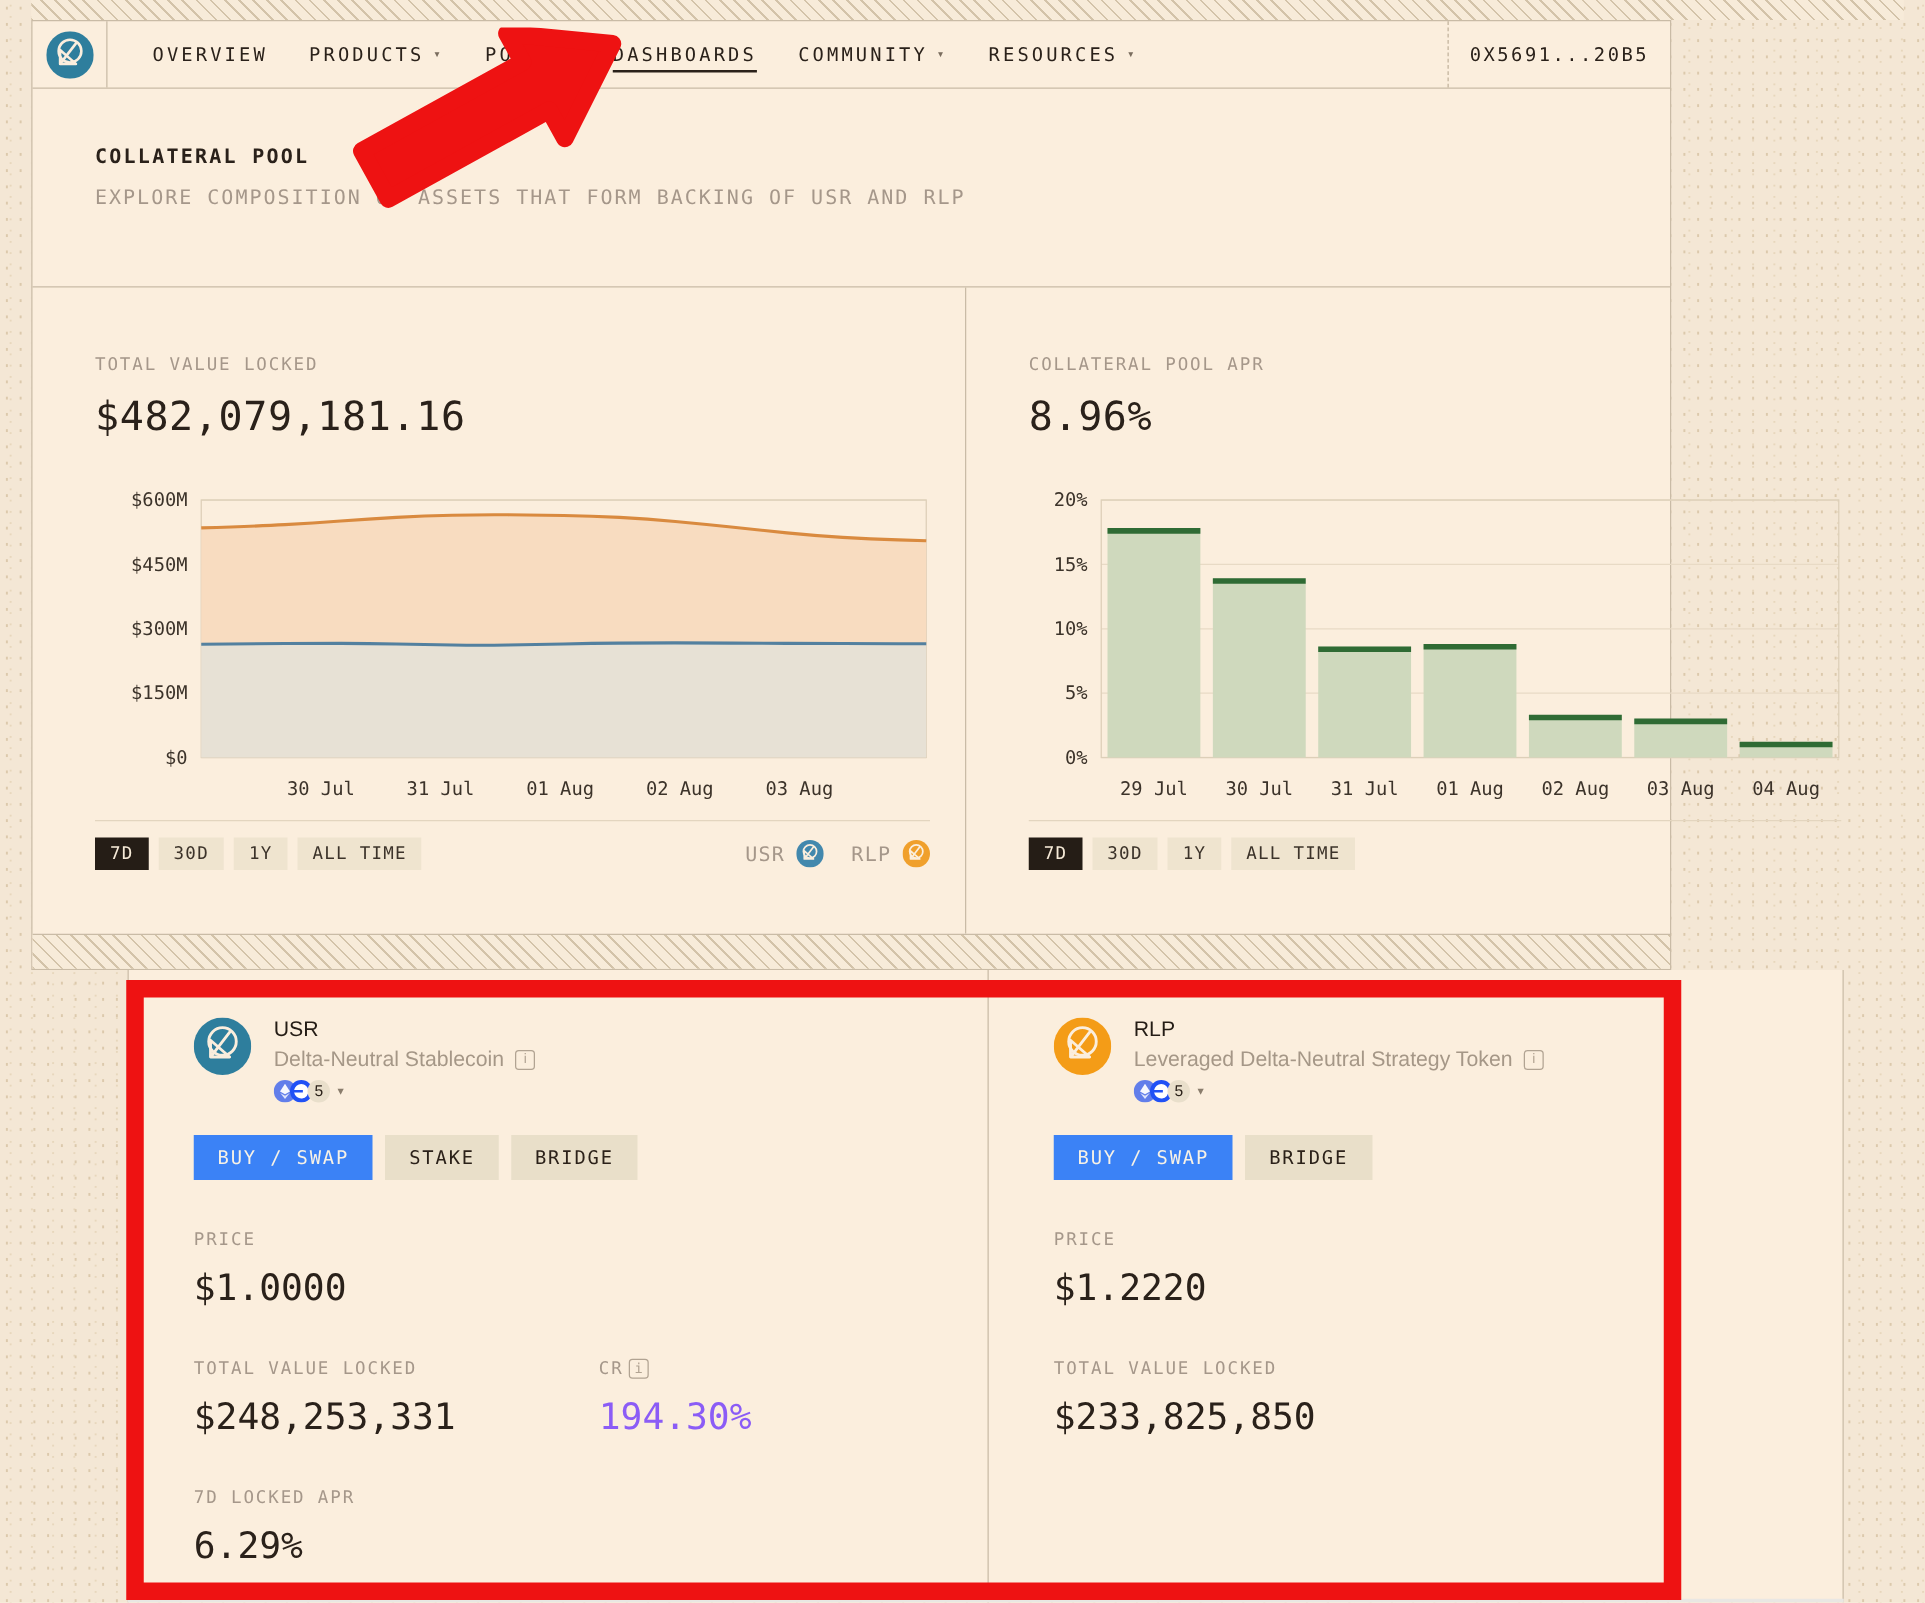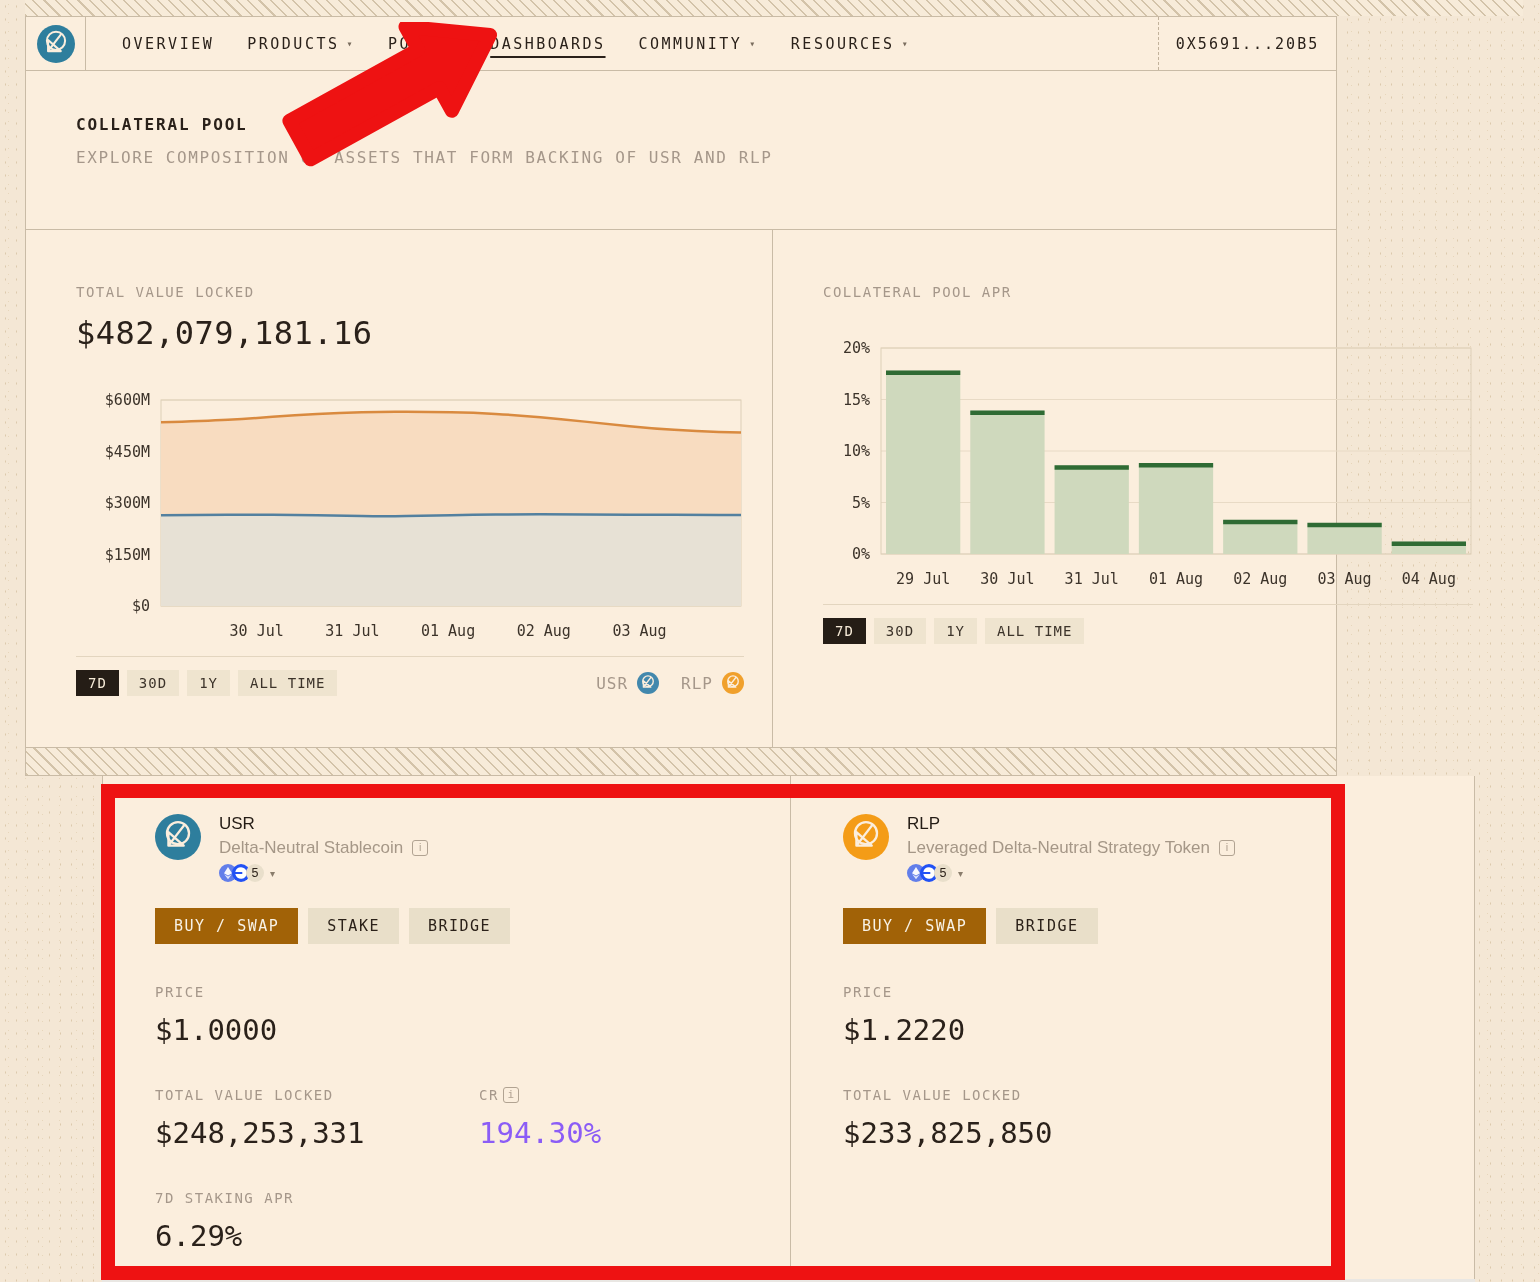--- a/index.html
+++ b/index.html
@@ -89,21 +89,21 @@
     font-family:"Liberation Sans", sans-serif; font-size:12.5px; color:#2b2119;
     display:flex; align-items:center; justify-content:center; padding:0 4px;
   }
   .chain-caret { font-size:10px; color:#8a7d6c; margin-left:6px; }
 
   .action-row { display:flex; gap:10px; margin-top:26px; }
   .action-btn {
     font-family:inherit; font-size:15px; letter-spacing:1.5px; border:none; cursor:pointer;
     padding:9px 19px; background:#e9dfc9; color:#2b2119;
   }
-  .action-btn.primary { background:#a16207; color:#f8f2e6;text-align:right; }
+  .action-btn.primary { background:#3b82f6; color:#f8f2e6;text-align:right; }
 
   .stat-block { margin-top:40px; }
   .stat-value { font-size:29px; margin-top:13px; }
   .stat-value.muted { color:#8b5cf6; }
   .stat-pair { display:flex; }
   .stat-pair .col1 { min-width:272px; }
   .stat-pair .col2 { margin-left:52px; }
   .stat-label-wrap { display:flex; align-items:center; gap:4px; }
 
   .bottom-strip { position:absolute; left:102px; top:1279px; width:1373px; height:3px; background:#e9e7e3; }
@@ -210,20 +210,21 @@
               <circle cx="24" cy="20" r="11.5" fill="none" stroke="#fbeedd" stroke-width="3"></circle>
               <path d="M14,33 L31,11 M14,33 L30,33 L14,19 Z" fill="none" stroke="#fbeedd" stroke-width="3" stroke-linejoin="round"></path>
             </svg>
           </div>
         </div>
       </div>
     </div>
 
     <div class="chart-col right">
       <div class="stat-label">COLLATERAL POOL APR</div>
+      <div class="big-value">8.96%</div>
       <svg class="chart-svg" id="bar-chart" width="650" height="252">
           <line x1="58" y1="214" x2="648" y2="214" stroke="#e8dac5" stroke-width="1"></line>
           <text x="47" y="219" text-anchor="end" font-size="15" fill="#3c332a">0%</text>
           <line x1="58" y1="162.5" x2="648" y2="162.5" stroke="#e8dac5" stroke-width="1"></line>
           <text x="47" y="167.5" text-anchor="end" font-size="15" fill="#3c332a">5%</text>
           <line x1="58" y1="111" x2="648" y2="111" stroke="#e8dac5" stroke-width="1"></line>
           <text x="47" y="116" text-anchor="end" font-size="15" fill="#3c332a">10%</text>
           <line x1="58" y1="59.5" x2="648" y2="59.5" stroke="#e8dac5" stroke-width="1"></line>
           <text x="47" y="64.5" text-anchor="end" font-size="15" fill="#3c332a">15%</text>
           <line x1="58" y1="8" x2="648" y2="8" stroke="#e8dac5" stroke-width="1"></line>
@@ -309,21 +310,21 @@
       </div>
       <div class="col2">
         <div class="stat-label-wrap">
           <span class="stat-label">CR</span>
           <span class="info-icon"></span>
         </div>
         <div class="stat-value muted">194.30%</div>
       </div>
     </div>
     <div class="stat-block">
-      <div class="stat-label">7D STAKING APR</div>
+      <div class="stat-label">7D LOCKED APR</div>
       <div class="stat-value">6.29%</div>
     </div>
   </div>
 
   <div class="token-card right">
     <div class="token-head">
       <svg width="46" height="46" viewBox="0 0 48 48">
         <circle cx="24" cy="24" r="24" fill="#f49c17"></circle>
         <circle cx="24" cy="20" r="11.5" fill="none" stroke="#fbeedd" stroke-width="2.4"></circle>
         <path d="M14,33 L31,11 M14,33 L30,33 L14,19 Z" fill="none" stroke="#fbeedd" stroke-width="2.4" stroke-linejoin="round"></path>

